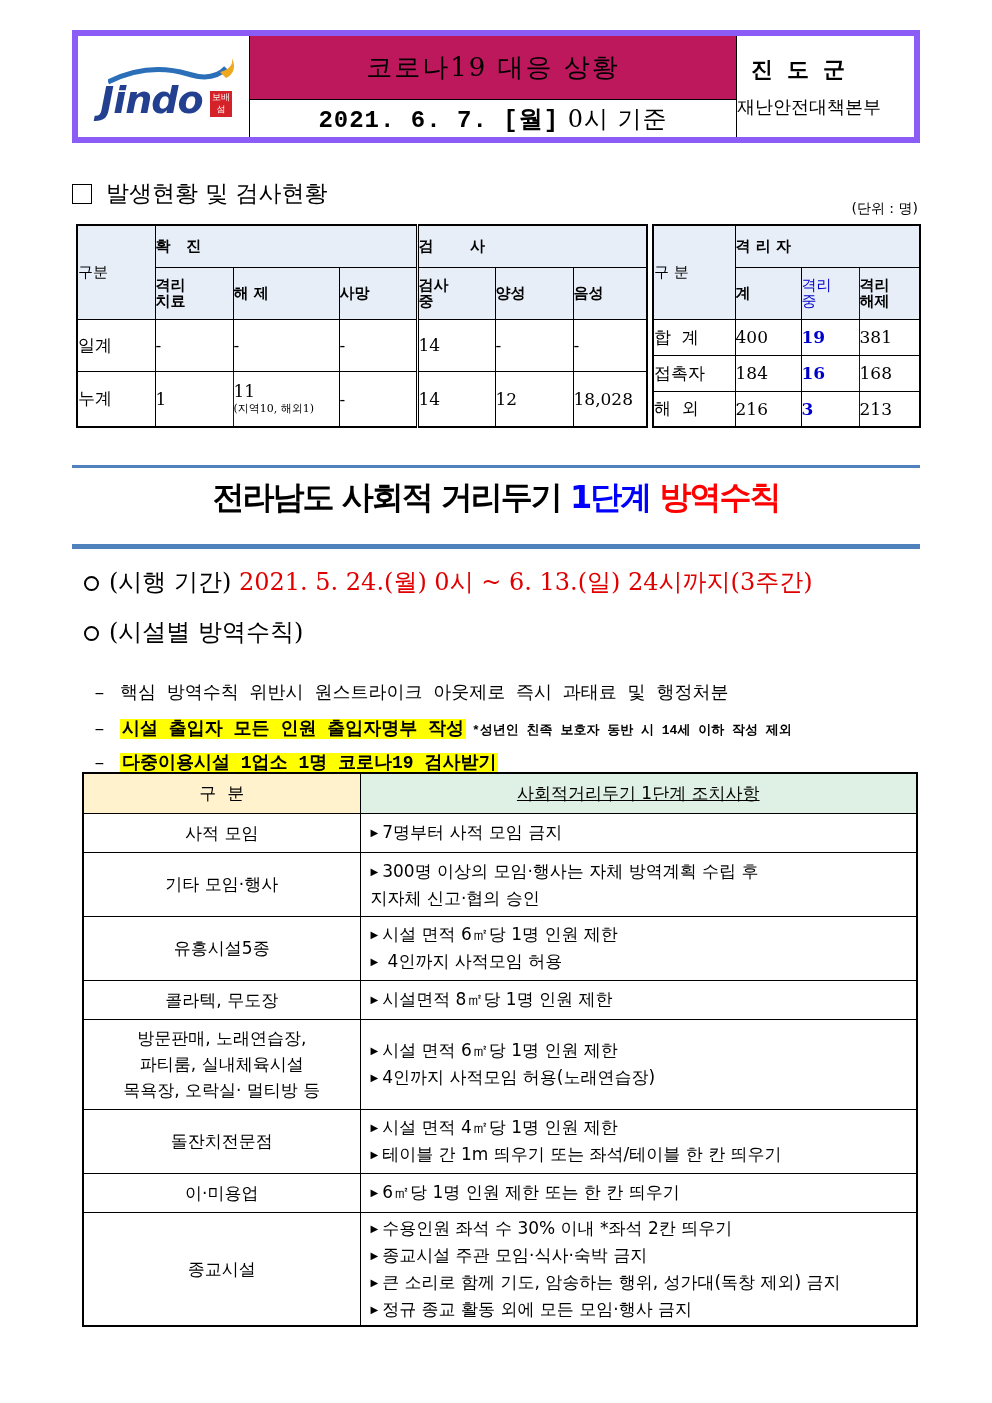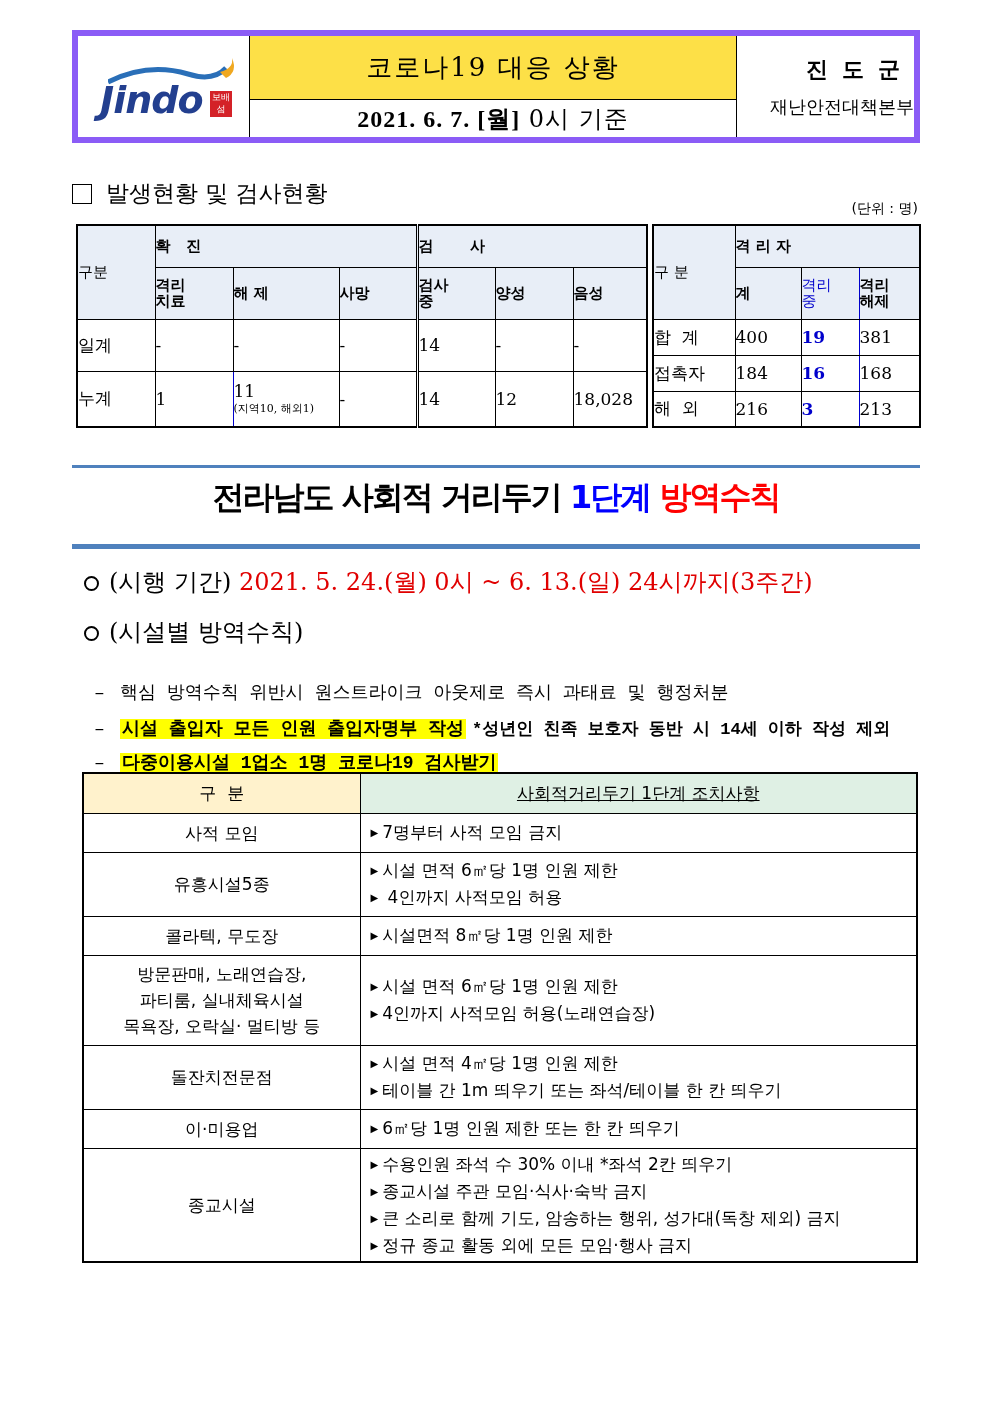--- a/index.html
+++ b/index.html
@@ -3,24 +3,24 @@
 <meta charset="utf-8">
 <style>
   * { box-sizing: border-box; margin: 0; padding: 0; }
   html, body { width: 992px; height: 1403px; background: #fff; }
   body { position: relative; font-family: "DejaVu Sans", "Liberation Sans", sans-serif; color: #000; }
 
   
   .hdr { position: absolute; left: 72px; top: 30px; width: 848px; height: 113px; border: 6px solid #8b5cf6; display: flex; }
   .hdr .logo { width: 172px; border-right: 1px solid #000; position: relative; }
   .hdr .mid { width: 487px; border-right: 1px solid #000; display: flex; flex-direction: column; }
-  .hdr .mid .t1 { height: 64px; background: #fde047; border-bottom: 1px solid #000; display: flex; align-items: center; justify-content: center; font-family: "DejaVu Serif", serif; font-size: 26px; letter-spacing: 2px; }
+  .hdr .mid .t1 { height: 64px; background: #be185d; border-bottom: 1px solid #000; display: flex; align-items: center; justify-content: center; font-family: "DejaVu Serif", serif; font-size: 26px; letter-spacing: 2px; }
   .hdr .mid .t2 { flex: 1; display: flex; align-items: center; justify-content: center; font-family: "DejaVu Serif", serif; font-size: 24px; letter-spacing: 1px; }
-  .hdr .mid .t2 b { font-family: Liberation Serif, serif; font-weight: bold; }
-  .hdr .right { flex: 1; display: flex; flex-direction: column; align-items: flex-end; justify-content: center; }
+  .hdr .mid .t2 b { font-family: Liberation Mono, monospace; font-weight: bold; }
+  .hdr .right { flex: 1; display: flex; flex-direction: column; align-items: flex-start; justify-content: center; }
   .hdr .right .r1 { font-family: "DejaVu Serif", serif; font-weight: bold; font-size: 22px; letter-spacing: 14px; margin-left: 14px; margin-bottom: 10px; }
   .hdr .right .r2 { font-family: "DejaVu Serif", serif; font-size: 18px; }
 
   .logo-jindo { position: absolute; left: 22px; top: 42px; font-family: "DejaVu Sans", sans-serif; font-style: italic; font-weight: bold; font-size: 38px; color: #233f8f; letter-spacing: -1px; }
   .logo-wave { position: absolute; left: 30px; top: 22px; }
   .logo-badge { position: absolute; left: 132px; top: 55px; width: 22px; height: 26px; background: #d42228; color: #fff; font-size: 9px; line-height: 12px; text-align: center; }
 
   
   .sec1 { position: absolute; left: 72px; top: 178px; font-family: "DejaVu Serif", serif; font-size: 23px; display: flex; align-items: center; }
   .sec1 .sq { width: 20px; height: 20px; border: 1.5px solid #000; margin-right: 14px; }
@@ -42,21 +42,21 @@
   .banner { position: absolute; left: 72px; top: 476px; width: 848px; text-align: center; font-family: "DejaVu Sans", sans-serif; font-weight: bold; font-size: 32px; letter-spacing: -2px; }
   .banner .blue { color: #0000ff; }
   .banner .red { color: #ff0000; }
 
   .line { position: absolute; left: 84px; font-family: "DejaVu Serif", serif; font-size: 24px; white-space: nowrap; }
   .line .red { color: #e00000; }
   .line .circ { display: inline-block; width: 15px; height: 15px; border: 2px solid #000; border-radius: 50%; margin-right: 10px; vertical-align: -1px; }
   .dash { position: absolute; left: 94px; font-family: Liberation Mono, monospace; font-size: 18px; white-space: nowrap; margin-top: 20px; }
   .dash .d { display: inline-block; width: 26px; }
   .dash .hl { background: #ffff00; font-weight: bold; padding: 0 2px; }
-  .dash .note { font-size: 17px; font-weight: bold; margin-left: 6px; }
+  .dash .note { font-size: 13px; font-weight: bold; margin-left: 6px; }
 
   
   .meas { position: absolute; left: 82px; top: 772px; width: 836px; border-collapse: collapse; border: 2px solid #000; font-family: "DejaVu Sans", sans-serif; font-size: 17px; }
   .meas td { border: 1px solid #000; vertical-align: middle; }
   .meas td.c1 { width: 277px; text-align: center; line-height: 26px; }
   .meas td.c2 { padding-left: 10px; line-height: 26px; }
   .meas tr.hd td { height: 40px; }
   .meas tr.hd td.c1 { background: #fff2cc; }
   .meas tr.hd td.c2 { background: #dff0e4; text-align: center; padding-left: 0; text-decoration: underline; }
   .meas .tri { font-size: 10px; margin-right: 4px; vertical-align: 2px; }
@@ -196,20 +196,27 @@
     <td class="c1" style="white-space:pre">구  분</td>
     <td class="c2">사회적거리두기 1단계 조치사항</td>
   </tr>
   <tr style="height:39px">
     <td class="c1">사적 모임</td>
     <td class="c2">
       <div><span class="tri">▶</span><span>7명부터 사적 모임 금지</span></div>
     </td>
   </tr>
   <tr style="height:64px">
+    <td class="c1">기타 모임·행사</td>
+    <td class="c2">
+      <div style="white-space:pre-line"><span class="tri">▶</span><span>300명 이상의 모임·행사는 자체 방역계획 수립 후
+지자체 신고·협의 승인</span></div>
+    </td>
+  </tr>
+  <tr style="height:64px">
     <td class="c1">유흥시설5종</td>
     <td class="c2">
       <div><span class="tri">▶</span><span>시설 면적 6㎡당 1명 인원 제한</span></div>
       <div style="white-space:pre"><span class="tri">▶</span><span> 4인까지 사적모임 허용</span></div>
     </td>
   </tr>
   <tr style="height:39px">
     <td class="c1">콜라텍, 무도장</td>
     <td class="c2">
       <div><span class="tri">▶</span><span>시설면적 8㎡당 1명 인원 제한</span></div>

